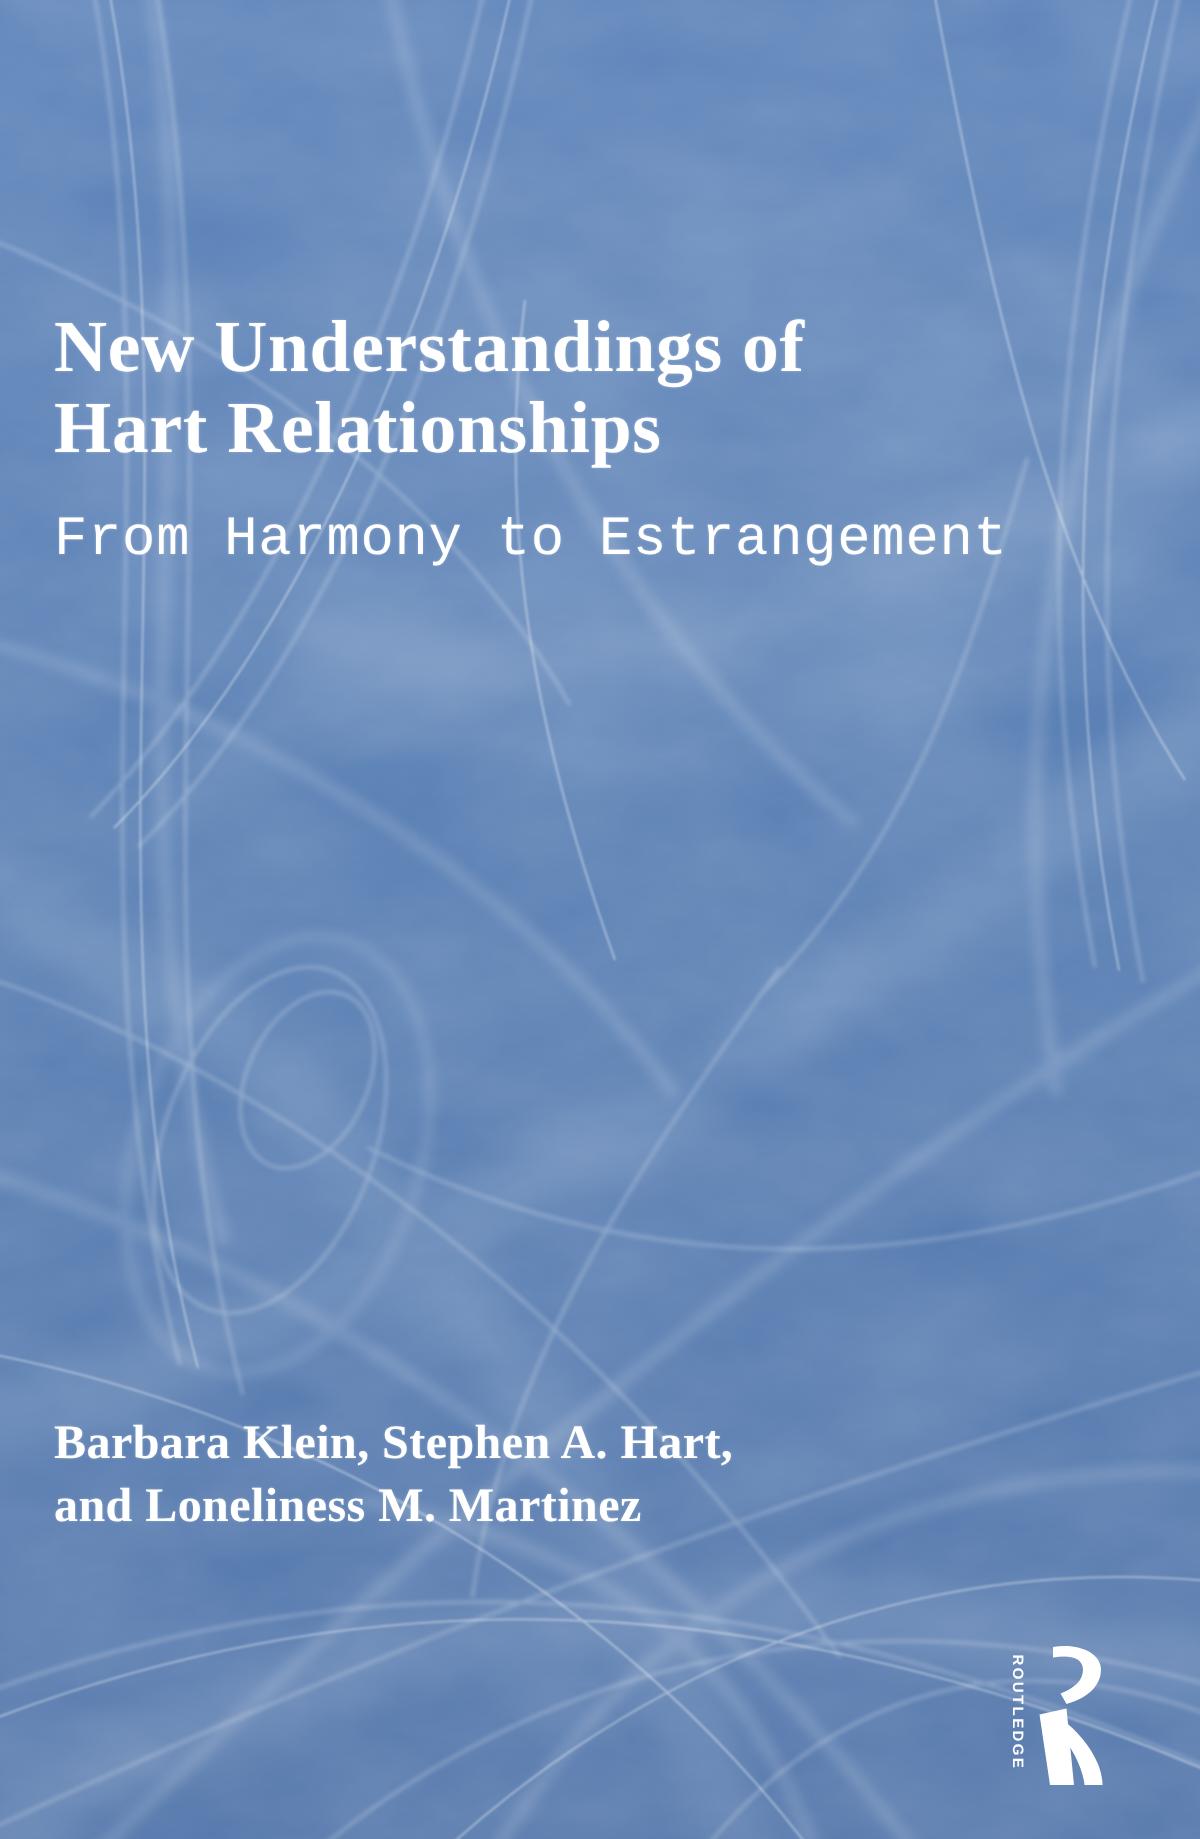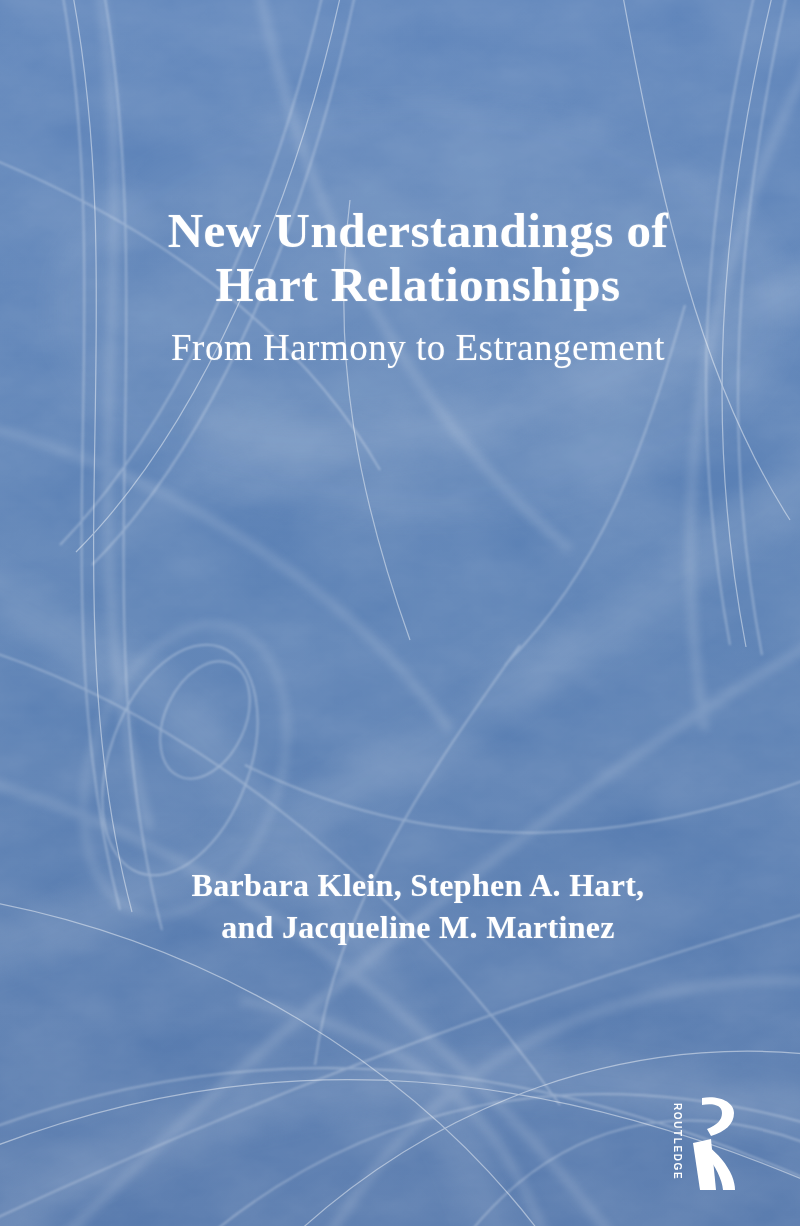--- a/index.html
+++ b/index.html
@@ -10,41 +10,42 @@
     overflow: hidden;
     background: #5b80b5;
     font-family: "Liberation Serif", serif;
   }
   .bg-svg { position: absolute; left: 0; top: 0; width: 800px; height: 1226px; display: block; }
   .text-layer { position: absolute; left: 0; top: 0; width: 800px; height: 1226px; }
   .centered-block {
     position: absolute;
     left: 36px;
     width: 764px;
-    text-align: center;
+    text-align: left;
     color: #ffffff;
   }
   .book-title {
     top: 204px;
     font-size: 49px;
     line-height: 54px;
     font-weight: bold;
     letter-spacing: 0.5px;
     text-shadow: 0 0 2px rgba(230,240,250,0.35);
   }
   .book-subtitle {
-    top: 326px;
+    top: 338px;
     font-size: 37px;
     line-height: 44px;
     font-weight: normal;
     letter-spacing: 0.5px;
     text-shadow: 0 0 2px rgba(230,240,250,0.3);
+    font-family: Liberation Mono, monospace;
   }
   .book-authors {
-    top: 864px;
+    top: 940px;
     font-size: 32px;
     line-height: 42px;
     font-weight: bold;
     letter-spacing: 0.3px;
     text-shadow: 0 0 2px rgba(230,240,250,0.3);
   }
   .publisher-logo {
     position: absolute;
     left: 670px;
     top: 1094px;
@@ -157,21 +158,21 @@
       <div>New Understandings of</div>
       <div>Hart Relationships</div>
     </div>
 
     <div class="centered-block book-subtitle">
       <div>From Harmony to Estrangement</div>
     </div>
 
     <div class="centered-block book-authors">
       <div>Barbara Klein, Stephen A. Hart,</div>
-      <div>and Jacqueline M. Martinez</div>
+      <div>and Loneliness M. Martinez</div>
     </div>
 
     <div class="publisher-logo">
       <span class="publisher-wordmark">ROUTLEDGE</span>
       <svg class="r-mark" width="46" height="96" viewBox="0 0 46 96" xmlns="http://www.w3.org/2000/svg">
         <g fill="#ffffff">
 
           <path d="M11 2 C 28 -1 43 6 43 17 C 43 28 34 36 20 40 L 16 33 C 26 29 31 24 31 17 C 31 9 22 7 11 9 Z"></path>
 
           <path d="M2 47 L 20 43 L 25 94 L 9 94 Z"></path>

